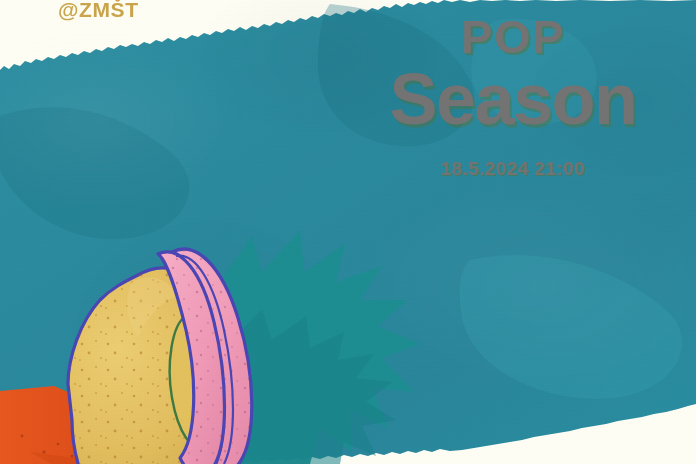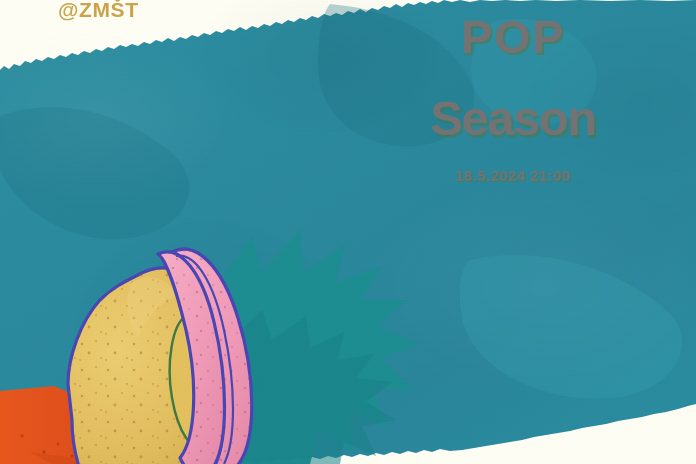--- a/index.html
+++ b/index.html
@@ -87,32 +87,32 @@
     font-size: 47px;
     font-weight: 700;
     line-height: .98;
     letter-spacing: 1.5px;
     text-shadow: 2px 2px 0 rgba(95,110,40,.45);
     margin: 0;
   }
   .popquiz span { display: block; }
 
   .season {
-    margin: 36px 0 0 0;
-    font-size: 49px;
+    margin: 6px 0 0 0;
+    font-size: 72px;
     font-weight: 700;
     line-height: .92;
     letter-spacing: -1.5px;
     text-shadow: 2px 3px 0 rgba(95,110,40,.38);
   }
   .season span { display: block; }
 
   .datetime {
     margin: 26px 0 0 0;
-    font-size: 15px;
+    font-size: 19px;
     font-weight: 700;
     letter-spacing: .4px;
     text-shadow: 1px 1px 0 rgba(95,110,40,.45);
   }
 </style>
 </head>
 <body>
 
 <div id="poster">
 

